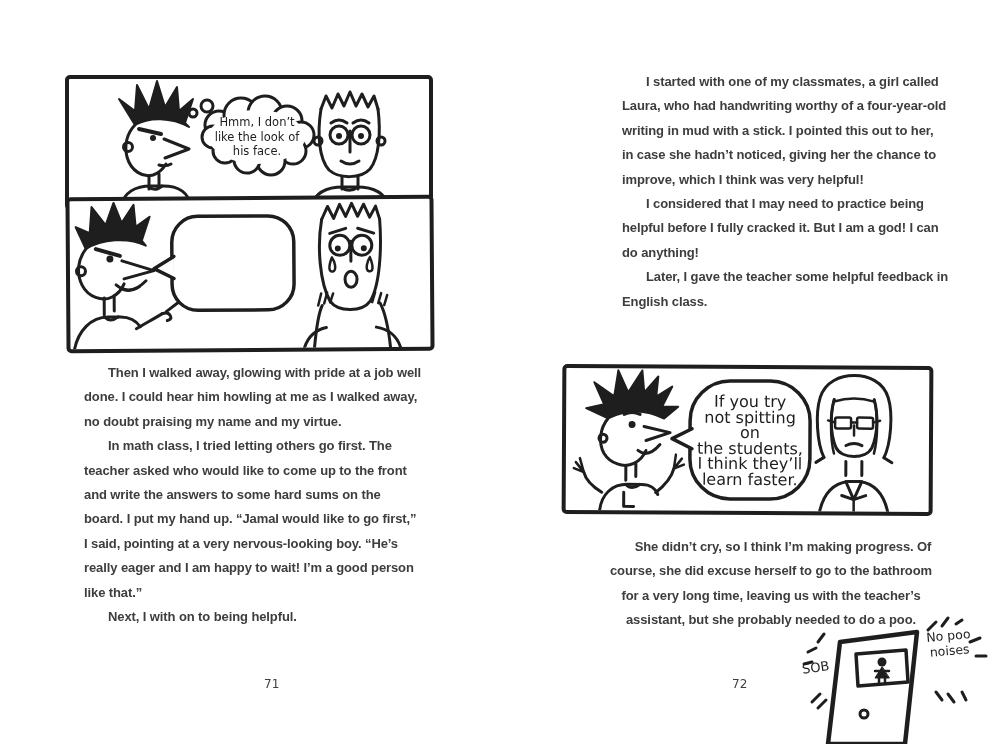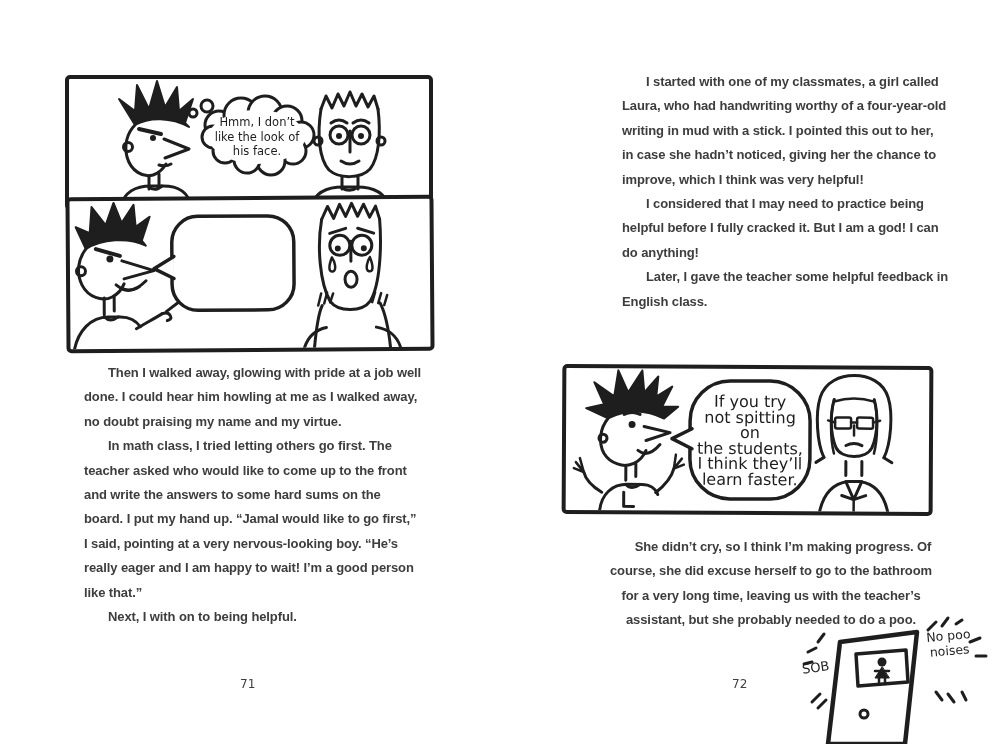--- a/index.html
+++ b/index.html
@@ -21,23 +21,23 @@
   #bt3{left:128px;top:25px;width:112px;font-size:16px;line-height:15.5px;}
 
   
   .textblock{position:absolute;}
   .para{margin:0;white-space:pre-line;text-indent:24px;
     font-size:13px;line-height:24.4px;font-weight:bold;letter-spacing:-0.1px;color:#3d3d3d;}
   #lefttext{left:68px;top:361px;width:386px;margin-left:16px;}
   #righttext1{left:578px;top:70px;width:386px;margin-left:44px;}
   #righttext2{left:578px;top:535px;width:386px;text-align:center;}
 
-  .pagenum{position:absolute;font-size:12px;color:#3f3f3f;font-family:"DejaVu Sans",sans-serif;}
+  .pagenum{position:absolute;font-size:12px;color:#3f3f3f;font-family:"DejaVu Sans",sans-serif;margin-left:24px;}
   #pn71{left:240px;top:677px;}
-  #pn72{left:732px;top:677px;}
+  #pn72{left:708px;top:677px;}
 
   
   #door{position:absolute;left:790px;top:608px;width:210px;height:136px;}
   #door svg{position:absolute;left:0;top:0;width:100%;height:100%;}
   .hand{position:absolute;white-space:pre-line;color:#1e1e1e;font-family:"DejaVu Sans",sans-serif;}
   .sob{left:12px;top:52px;font-size:13px;transform:rotate(-8deg);}
   .nopoo{left:128px;top:20px;width:62px;font-size:12.5px;line-height:15px;text-align:center;transform:rotate(-5deg);}
 </style>
 </head>
 <body>

